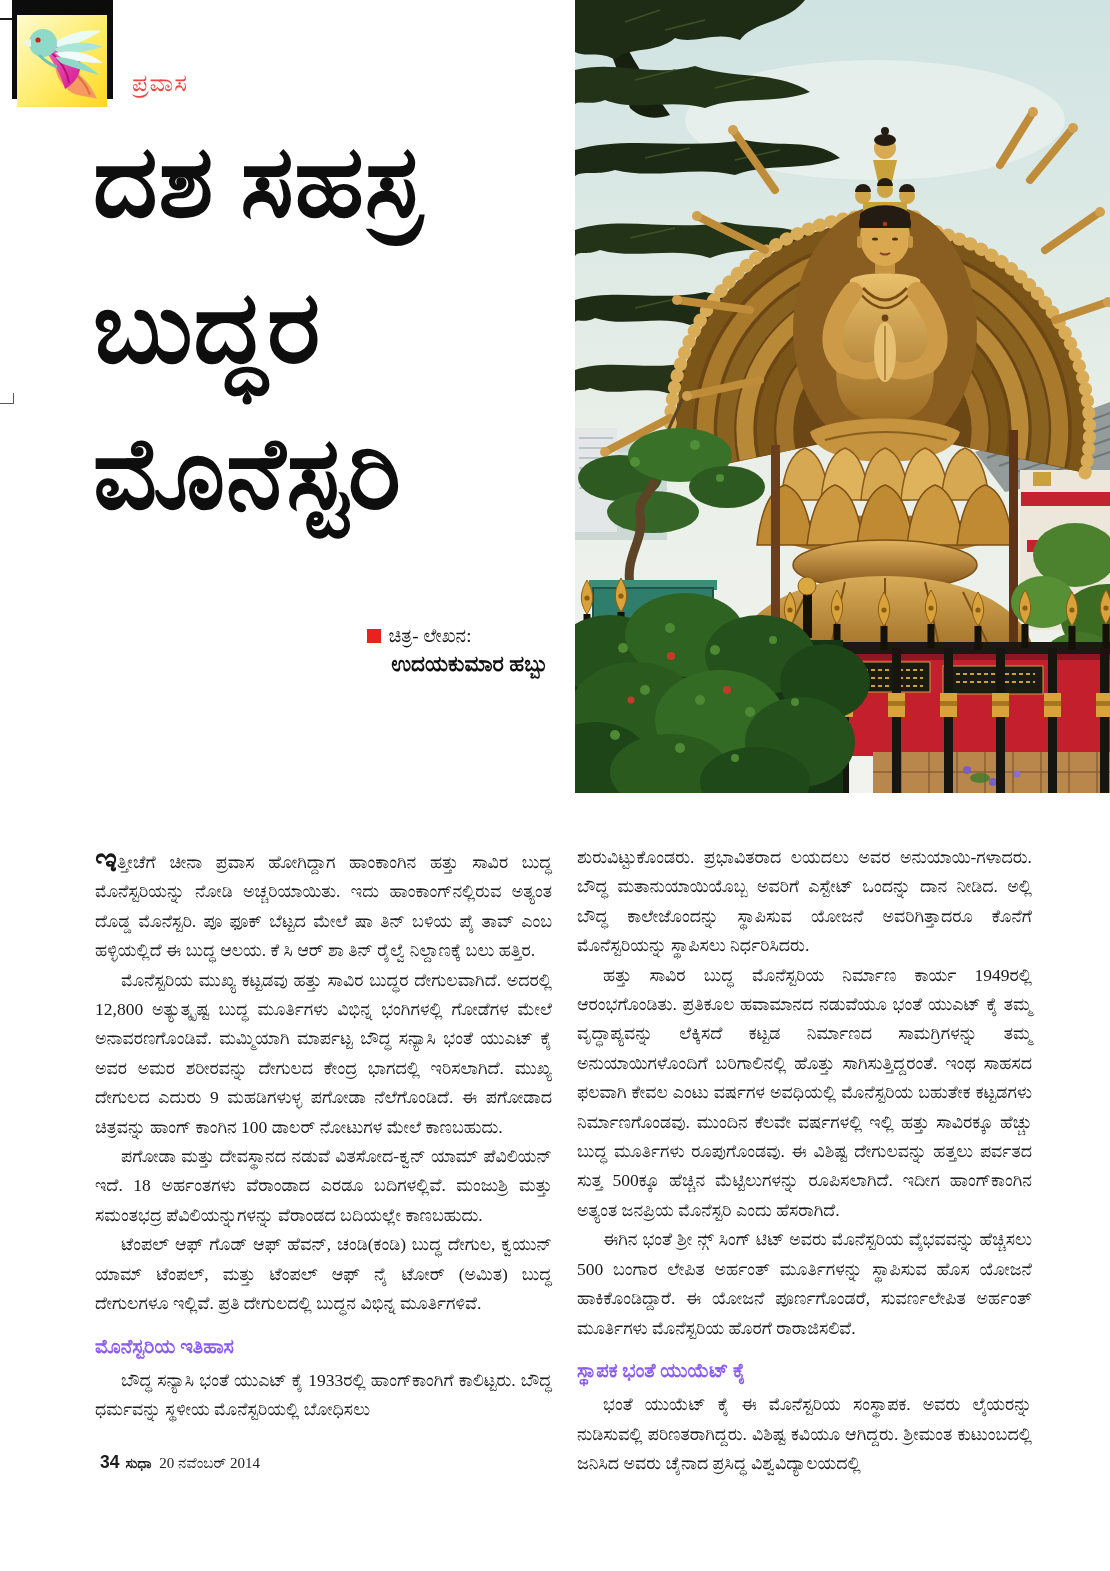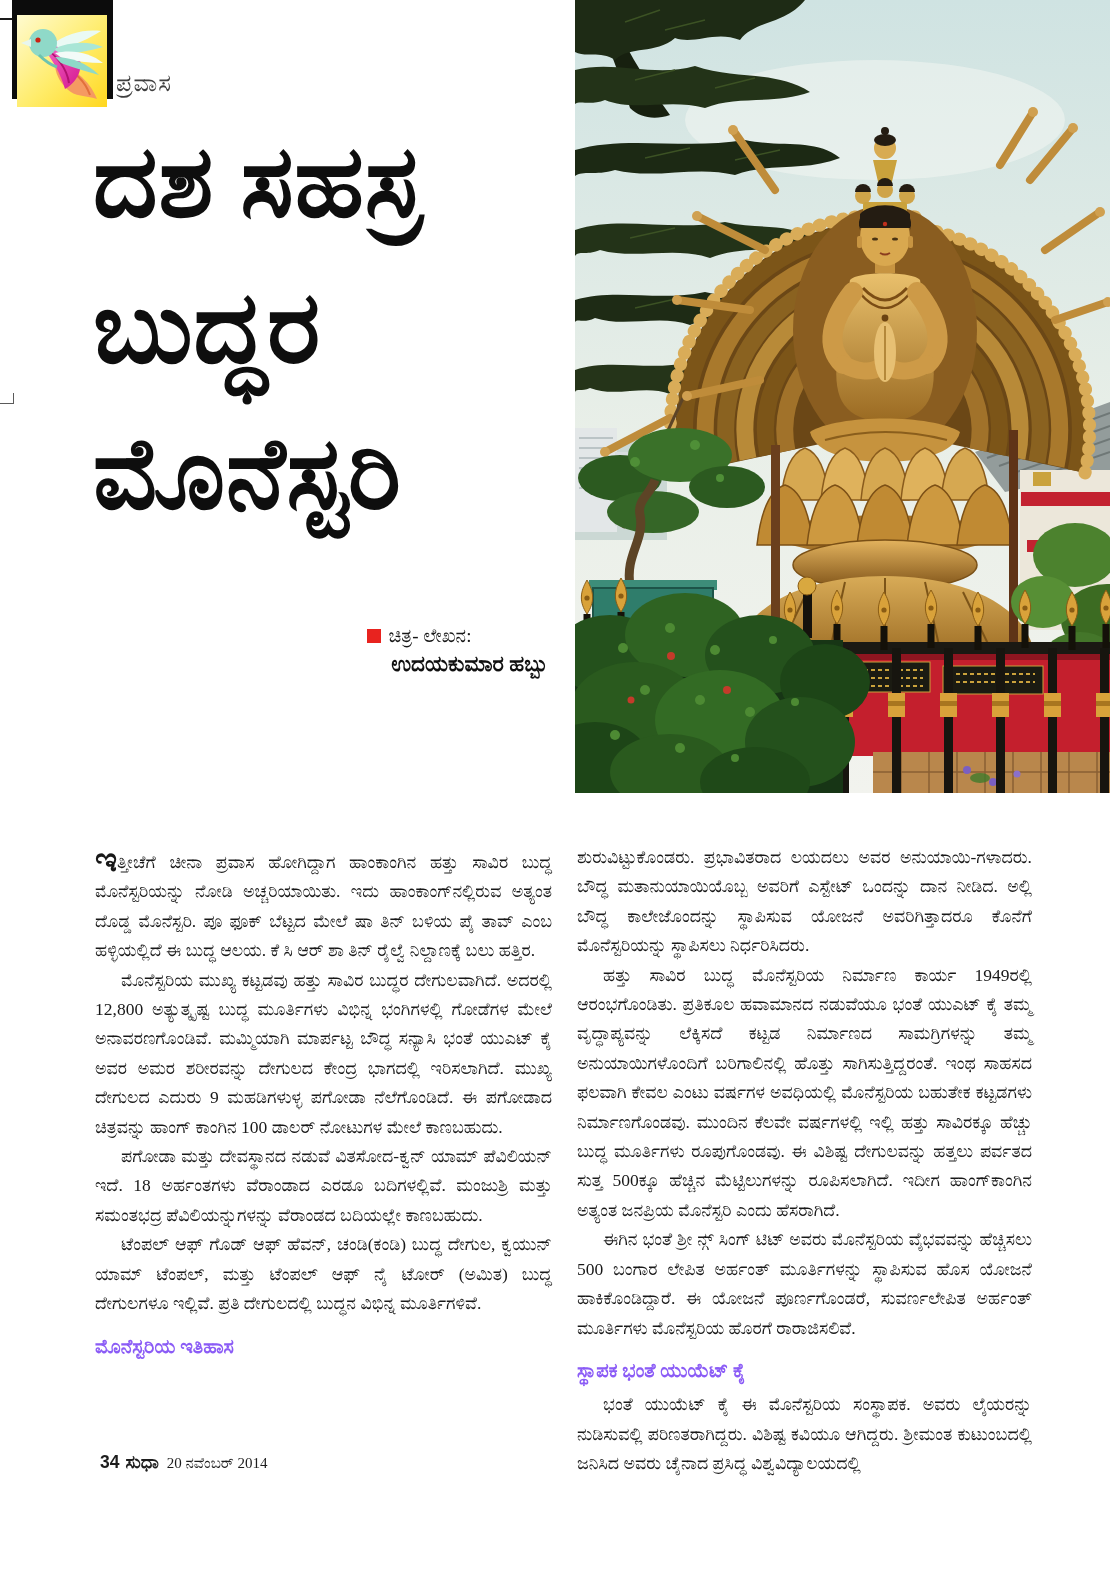--- a/index.html
+++ b/index.html
@@ -7,21 +7,21 @@
     position:relative;width:1110px;height:1571px;background:#ffffff;
     margin:0 auto;overflow:hidden;
     font-family:"Liberation Serif","DejaVu Serif",serif;color:#151515;
   }
   
   .cropmark-top{position:absolute;left:0;top:18px;width:36px;height:2px;background:#1a1a1a;}
   .cropmark-left{position:absolute;left:0;top:393px;width:13px;height:10px;border-bottom:1.5px solid #5a5a5a;border-right:1.5px solid #5a5a5a;}
   
   .logo-shadow{position:absolute;left:12px;top:0;width:101px;height:99px;background:#0c0c0c;}
   .logo-art{position:absolute;left:17px;top:15px;width:90px;height:92px;}
-  .section-label{position:absolute;left:116px;top:70px;font-size:24px;letter-spacing:1px;color:#404040;}
+  .section-label{position:absolute;left:132px;top:70px;font-size:24px;letter-spacing:1px;color:#ef4444;}
   
   .headline{position:absolute;left:93px;top:110px;width:480px;font-weight:bold;color:#0e0e0e;}
   .headline .tline{font-size:100px;line-height:146px;letter-spacing:1px;white-space:nowrap;}
   
   .byline{position:absolute;left:290px;top:625px;width:258px;text-align:right;}
   .byline-label{font-size:19px;color:#161616;text-align:center;}
   .byline-square{display:inline-block;width:14px;height:14px;background:#e8231f;margin-right:8px;vertical-align:-1px;}
   .byline-author{font-size:21.5px;font-weight:bold;color:#101010;margin-top:5px;}
   
   .photo{position:absolute;left:575px;top:0;width:535px;height:793px;}
@@ -29,21 +29,21 @@
   .col{position:absolute;top:843px;font-size:17.5px;line-height:29.4px;text-align:justify;color:#181818;}
   .col-left{left:95px;width:457px;}
   .col-right{left:577px;width:455px;}
   .para{margin:0;text-indent:26px;}
   .para.noindent{text-indent:0;}
   .dropcap{font-size:34px;font-weight:600;line-height:1;vertical-align:-3px;letter-spacing:0;}
   .subhead{font-size:19.5px;font-weight:bold;color:#8b5cf6;margin:13px 0 5px 0;text-indent:0;}
   
   .footer{position:absolute;left:100px;top:1452px;font-size:15.5px;color:#1d1d1d;white-space:nowrap;}
   .footer .pagenum{font-weight:bold;font-size:17.5px;font-family:"Liberation Sans","DejaVu Sans",sans-serif;}
-  .footer .mag{font-weight:bold;font-size:18px;margin-left:6px;}
+  .footer .mag{font-weight:bold;font-size:14px;margin-left:6px;}
   .footer .date{margin-left:8px;font-size:15px;}
 </style>
 </head>
 <body>
 
 <div id="page">
 
   <div class="cropmark-top"></div>
   <div class="cropmark-left"></div>
 
@@ -429,20 +429,21 @@
       </g>
     </g>
   </svg>
 
   <div class="col col-left">
     <p class="para noindent"><span class="dropcap">ಇ</span><span>ತ್ತೀಚೆಗೆ ಚೀನಾ ಪ್ರವಾಸ ಹೋಗಿದ್ದಾಗ ಹಾಂಕಾಂಗಿನ ಹತ್ತು ಸಾವಿರ ಬುದ್ಧ ಮೊನೆಸ್ಟರಿಯನ್ನು ನೋಡಿ ಅಚ್ಚರಿಯಾಯಿತು. ಇದು ಹಾಂಕಾಂಗ್‌ನಲ್ಲಿರುವ ಅತ್ಯಂತ ದೊಡ್ಡ ಮೊನೆಸ್ಟರಿ. ಪೂ ಫೂಕ್ ಬೆಟ್ಟದ ಮೇಲೆ ಷಾ ತಿನ್ ಬಳಿಯ ಪೈ ತಾವ್ ಎಂಬ ಹಳ್ಳಿಯಲ್ಲಿದೆ ಈ ಬುದ್ಧ ಆಲಯ. ಕೆ ಸಿ ಆರ್ ಶಾ ತಿನ್ ರೈಲ್ವೆ ನಿಲ್ದಾಣಕ್ಕೆ ಬಲು ಹತ್ತಿರ.</span></p>
     <p class="para">ಮೊನೆಸ್ಟರಿಯ ಮುಖ್ಯ ಕಟ್ಟಡವು ಹತ್ತು ಸಾವಿರ ಬುದ್ಧರ ದೇಗುಲವಾಗಿದೆ. ಅದರಲ್ಲಿ 12,800 ಅತ್ಯುತ್ಕೃಷ್ಟ ಬುದ್ಧ ಮೂರ್ತಿಗಳು ವಿಭಿನ್ನ ಭಂಗಿಗಳಲ್ಲಿ ಗೋಡೆಗಳ ಮೇಲೆ ಅನಾವರಣಗೊಂಡಿವೆ. ಮಮ್ಮಿಯಾಗಿ ಮಾರ್ಪಟ್ಟ ಬೌದ್ಧ ಸನ್ಯಾಸಿ ಭಂತೆ ಯುಎಟ್ ಕೈ ಅವರ ಅಮರ ಶರೀರವನ್ನು ದೇಗುಲದ ಕೇಂದ್ರ ಭಾಗದಲ್ಲಿ ಇರಿಸಲಾಗಿದೆ. ಮುಖ್ಯ ದೇಗುಲದ ಎದುರು 9 ಮಹಡಿಗಳುಳ್ಳ ಪಗೋಡಾ ನೆಲೆಗೊಂಡಿದೆ. ಈ ಪಗೋಡಾದ ಚಿತ್ರವನ್ನು ಹಾಂಗ್ ಕಾಂಗಿನ 100 ಡಾಲರ್ ನೋಟುಗಳ ಮೇಲೆ ಕಾಣಬಹುದು.</p>
     <p class="para">ಪಗೋಡಾ ಮತ್ತು ದೇವಸ್ಥಾನದ ನಡುವೆ ವಿತಸೋದ-ಕ್ವನ್ ಯಾಮ್ ಪೆವಿಲಿಯನ್ ಇದೆ. 18 ಅರ್ಹಂತಗಳು ವೆರಾಂಡಾದ ಎರಡೂ ಬದಿಗಳಲ್ಲಿವೆ. ಮಂಜುಶ್ರಿ ಮತ್ತು ಸಮಂತಭದ್ರ ಪೆವಿಲಿಯನ್ನುಗಳನ್ನು ವೆರಾಂಡದ ಬದಿಯಲ್ಲೇ ಕಾಣಬಹುದು.</p>
     <p class="para">ಟೆಂಪಲ್ ಆಫ್ ಗೊಡ್ ಆಫ್ ಹೆವನ್, ಚಂಡಿ(ಕಂಡಿ) ಬುದ್ಧ ದೇಗುಲ, ಕ್ವಯುನ್ ಯಾಮ್ ಟೆಂಪಲ್, ಮತ್ತು ಟೆಂಪಲ್ ಆಫ್ ನೈ ಟೋರ್ (ಅಮಿತ) ಬುದ್ಧ ದೇಗುಲಗಳೂ ಇಲ್ಲಿವೆ. ಪ್ರತಿ ದೇಗುಲದಲ್ಲಿ ಬುದ್ಧನ ವಿಭಿನ್ನ ಮೂರ್ತಿಗಳಿವೆ.</p>
     <p class="subhead">ಮೊನೆಸ್ಟರಿಯ ಇತಿಹಾಸ</p>
+    <p class="para">ಬೌದ್ಧ ಸನ್ಯಾಸಿ ಭಂತೆ ಯುಎಟ್ ಕೈ 1933ರಲ್ಲಿ ಹಾಂಗ್‌ಕಾಂಗಿಗೆ ಕಾಲಿಟ್ಟರು. ಬೌದ್ಧ ಧರ್ಮವನ್ನು ಸ್ಥಳೀಯ ಮೊನೆಸ್ಟರಿಯಲ್ಲಿ ಬೋಧಿಸಲು</p>
   </div>
 
   <div class="col col-right">
     <p class="para noindent">ಶುರುವಿಟ್ಟುಕೊಂಡರು. ಪ್ರಭಾವಿತರಾದ ಲಯದಲು ಅವರ ಅನುಯಾಯಿ-ಗಳಾದರು. ಬೌದ್ಧ ಮತಾನುಯಾಯಿಯೊಬ್ಬ ಅವರಿಗೆ ಎಸ್ಟೇಟ್ ಒಂದನ್ನು ದಾನ ನೀಡಿದ. ಅಲ್ಲಿ ಬೌದ್ಧ ಕಾಲೇಜೊಂದನ್ನು ಸ್ಥಾಪಿಸುವ ಯೋಜನೆ ಅವರಿಗಿತ್ತಾದರೂ ಕೊನೆಗೆ ಮೊನೆಸ್ಟರಿಯನ್ನು ಸ್ಥಾಪಿಸಲು ನಿರ್ಧರಿಸಿದರು.</p>
     <p class="para">ಹತ್ತು ಸಾವಿರ ಬುದ್ಧ ಮೊನೆಸ್ಟರಿಯ ನಿರ್ಮಾಣ ಕಾರ್ಯ 1949ರಲ್ಲಿ ಆರಂಭಗೊಂಡಿತು. ಪ್ರತಿಕೂಲ ಹವಾಮಾನದ ನಡುವೆಯೂ ಭಂತೆ ಯುಎಟ್ ಕೈ ತಮ್ಮ ವೃದ್ಧಾಪ್ಯವನ್ನು ಲೆಕ್ಕಿಸದೆ ಕಟ್ಟಡ ನಿರ್ಮಾಣದ ಸಾಮಗ್ರಿಗಳನ್ನು ತಮ್ಮ ಅನುಯಾಯಿಗಳೊಂದಿಗೆ ಬರಿಗಾಲಿನಲ್ಲಿ ಹೊತ್ತು ಸಾಗಿಸುತ್ತಿದ್ದರಂತೆ. ಇಂಥ ಸಾಹಸದ ಫಲವಾಗಿ ಕೇವಲ ಎಂಟು ವರ್ಷಗಳ ಅವಧಿಯಲ್ಲಿ ಮೊನೆಸ್ಟರಿಯ ಬಹುತೇಕ ಕಟ್ಟಡಗಳು ನಿರ್ಮಾಣಗೊಂಡವು. ಮುಂದಿನ ಕೆಲವೇ ವರ್ಷಗಳಲ್ಲಿ ಇಲ್ಲಿ ಹತ್ತು ಸಾವಿರಕ್ಕೂ ಹೆಚ್ಚು ಬುದ್ಧ ಮೂರ್ತಿಗಳು ರೂಪುಗೊಂಡವು. ಈ ವಿಶಿಷ್ಟ ದೇಗುಲವನ್ನು ಹತ್ತಲು ಪರ್ವತದ ಸುತ್ತ 500ಕ್ಕೂ ಹೆಚ್ಚಿನ ಮೆಟ್ಟಿಲುಗಳನ್ನು ರೂಪಿಸಲಾಗಿದೆ. ಇದೀಗ ಹಾಂಗ್‌ಕಾಂಗಿನ ಅತ್ಯಂತ ಜನಪ್ರಿಯ ಮೊನೆಸ್ಟರಿ ಎಂದು ಹೆಸರಾಗಿದೆ.</p>
     <p class="para">ಈಗಿನ ಭಂತೆ ಶ್ರೀ ನ್ಗ್ ಸಿಂಗ್ ಟಿಟ್ ಅವರು ಮೊನೆಸ್ಟರಿಯ ವೈಭವವನ್ನು ಹೆಚ್ಚಿಸಲು 500 ಬಂಗಾರ ಲೇಪಿತ ಅರ್ಹಂತ್ ಮೂರ್ತಿಗಳನ್ನು ಸ್ಥಾಪಿಸುವ ಹೊಸ ಯೋಜನೆ ಹಾಕಿಕೊಂಡಿದ್ದಾರೆ. ಈ ಯೋಜನೆ ಪೂರ್ಣಗೊಂಡರೆ, ಸುವರ್ಣಲೇಪಿತ ಅರ್ಹಂತ್ ಮೂರ್ತಿಗಳು ಮೊನೆಸ್ಟರಿಯ ಹೊರಗೆ ರಾರಾಜಿಸಲಿವೆ.</p>
     <p class="subhead">ಸ್ಥಾಪಕ ಭಂತೆ ಯುಯೆಟ್ ಕೈ</p>
     <p class="para">ಭಂತೆ ಯುಯೆಟ್ ಕೈ ಈ ಮೊನೆಸ್ಟರಿಯ ಸಂಸ್ಥಾಪಕ. ಅವರು ಲೈಯರನ್ನು ನುಡಿಸುವಲ್ಲಿ ಪರಿಣತರಾಗಿದ್ದರು. ವಿಶಿಷ್ಟ ಕವಿಯೂ ಆಗಿದ್ದರು. ಶ್ರೀಮಂತ ಕುಟುಂಬದಲ್ಲಿ ಜನಿಸಿದ ಅವರು ಚೈನಾದ ಪ್ರಸಿದ್ಧ ವಿಶ್ವವಿದ್ಯಾಲಯದಲ್ಲಿ</p>
   </div>
 

